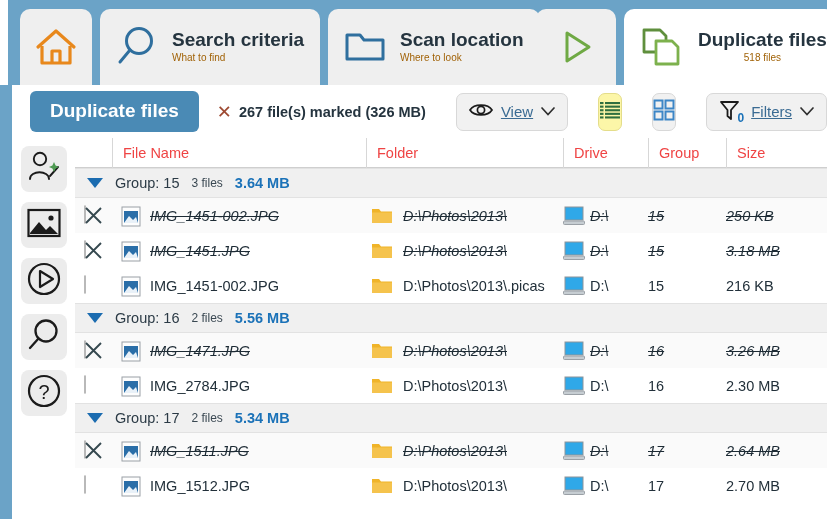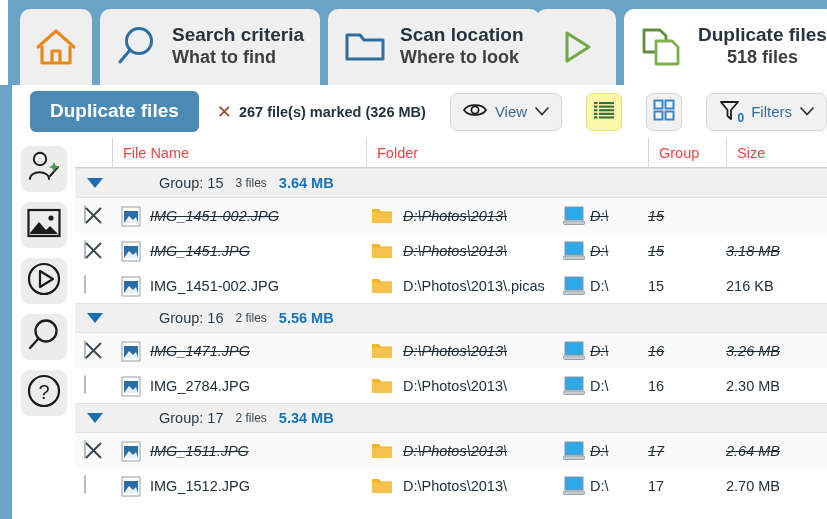--- a/index.html
+++ b/index.html
@@ -40,21 +40,21 @@
     position:absolute; top:9px; height:76px;
     background:#efefef;
     border-radius:10px 10px 0 0;
     display:flex; align-items:center;
     padding:0 14px;
   }
   .tab.active { background:#ffffff; }
   .tab .ticon { flex:0 0 auto; display:flex; align-items:center; justify-content:center; }
   .tab .tlabels { margin-left:12px; display:flex; flex-direction:column; justify-content:center; }
   .tab .ttitle { font-size:19px; font-weight:bold; color:#25343f; line-height:1.1; white-space:nowrap; }
-  .tab .tsub { font-size:18px; color:#404040; line-height:1.3; white-space:nowrap;font-weight:bold; }
+  .tab .tsub { font-size:10px; color:#a16207; line-height:1.3; white-space:nowrap; }
   #tab-home   { left:12px;  width:72px; justify-content:center; padding:0; }
   #tab-search { left:92px;  width:220px; }
   #tab-scan   { left:320px; width:212px; }
   #tab-run    { left:528px; width:80px; justify-content:center; padding:0; }
   #tab-dup    { left:616px; width:211px; border-radius:10px 10px 0 0; }
 
   
   #actionbar {
     position:absolute; left:12px; top:85px; width:815px; height:53px;
     background:#ffffff; z-index:9;
@@ -70,24 +70,24 @@
     font-size:19px; font-weight:bold;
     border-radius:6px; padding:9px 20px 10px 20px;
     white-space:nowrap;
   }
   #marked-info {
     margin-left:18px; font-size:14.5px; font-weight:bold; color:#25343f;
     display:flex; align-items:center; gap:7px; white-space:nowrap;
   }
   #marked-info .xmark { color:#9e4a32; font-size:18px; line-height:1; font-weight:normal; }
   .tbtn {
-    margin-left:24px; height:38px;
+    margin-left:30px; height:38px;
     background:#f1f1f1; border:1px solid #d8d8d8; border-radius:7px;
     display:flex; align-items:center; gap:8px; padding:0 12px;
-    font-size:15px; color:#3a6b93; white-space:nowrap;
+    font-size:15px; color:#3a6b93; white-space:nowrap;text-decoration:underline;
   }
   .tbtn.iconly { padding:0; width:38px; justify-content:center; }
   .tbtn.yellow { background:#fcf6a8; border-color:#e4dd8a; }
   .chev { font-size:12px; color:#444; }
 
   
   #table {
     position:absolute; left:75px; top:138px; width:752px; height:381px;
     z-index:8; background:transparent;
   }
@@ -100,21 +100,21 @@
     display:flex; align-items:center;
     font-size:14.5px; color:#ef4444;
     border-left:1px solid #d7d7d7;
     padding-left:10px;
   }
   .hcell.nobar { border-left:none; }
 
   .grow { position:relative; height:30px; background:#f0f0f0; border-top:1px solid #e2e2e2; border-bottom:1px solid #e2e2e2;
           display:flex; align-items:center; padding-left:12px; gap:12px; }
   .gtri { width:0;height:0;border-left:8px solid transparent;border-right:8px solid transparent;border-top:10px solid #1b6cb0; }
-  .glabel { font-size:14.5px; color:#2b3a45;margin-left:44px; }
+  .glabel { font-size:14.5px; color:#2b3a45; }
   .gcount { font-size:12px; color:#3a4852; }
   .gsize  { font-size:14.5px; color:#1b72b8; font-weight:bold; }
 
   .frow { position:relative; height:35px; background:#ffffff; }
   .frow.alt { background:#fafafa; }
   .cell { position:absolute; top:0; height:35px; display:flex; align-items:center; font-size:14.5px; color:#22303a; overflow:hidden; white-space:nowrap; }
   .marked .cell { font-style:italic; text-decoration:line-through; color:#1d2b35; }
 
   .ck { position:absolute; left:9px; top:8px; width:19px; height:19px; }
   .ck .box { width:19px;height:19px;border:1px solid #b9b9b9;border-radius:3px;background:#fff; }
@@ -323,20 +323,21 @@
     </span>
   </div>
 </div>
 
 <div id="table">
 
   <div id="thead">
     <div class="hcell nobar" style="left:0px;width:37px;"></div>
     <div class="hcell" style="left:37px;width:254px;">File Name</div>
     <div class="hcell" style="left:291px;width:197px;">Folder</div>
+    <div class="hcell" style="left:488px;width:85px;">Drive</div>
     <div class="hcell" style="left:573px;width:78px;">Group</div>
     <div class="hcell" style="left:651px;width:101px;">Size</div>
   </div>
 
   <div class="grow">
     <span class="gtri"></span>
     <span class="glabel">Group: 15</span>
     <span class="gcount">3 files</span>
     <span class="gsize">3.64 MB</span>
   </div>
@@ -364,20 +365,21 @@
     </span>
     <span class="cell c-folder">D:\Photos\2013\</span>
     <span class="driveicon ic-drive">
       <svg width="22" height="20" viewBox="0 0 22 20">
           <rect x="2" y="1" width="18" height="13" fill="#2fa8e8" stroke="#8e9499"></rect>
           <rect x="0.5" y="15" width="21" height="3.5" rx="1" fill="#c6cdd2" stroke="#9aa0a6"></rect>
         </svg>
     </span>
     <span class="cell c-drive">D:\</span>
     <span class="cell c-group">15</span>
+    <span class="cell c-size">250 KB</span>
   </div>
 
   <div class="frow marked">
     <span class="ck">
       <span class="box"></span>
       <svg width="19" height="19" viewBox="0 0 19 19">
           <path d="M2 2 L17 17 M17 2 L2 17" stroke="#35484f" stroke-width="1.9"></path>
         </svg>
     </span>
     <span class="fileicon">

